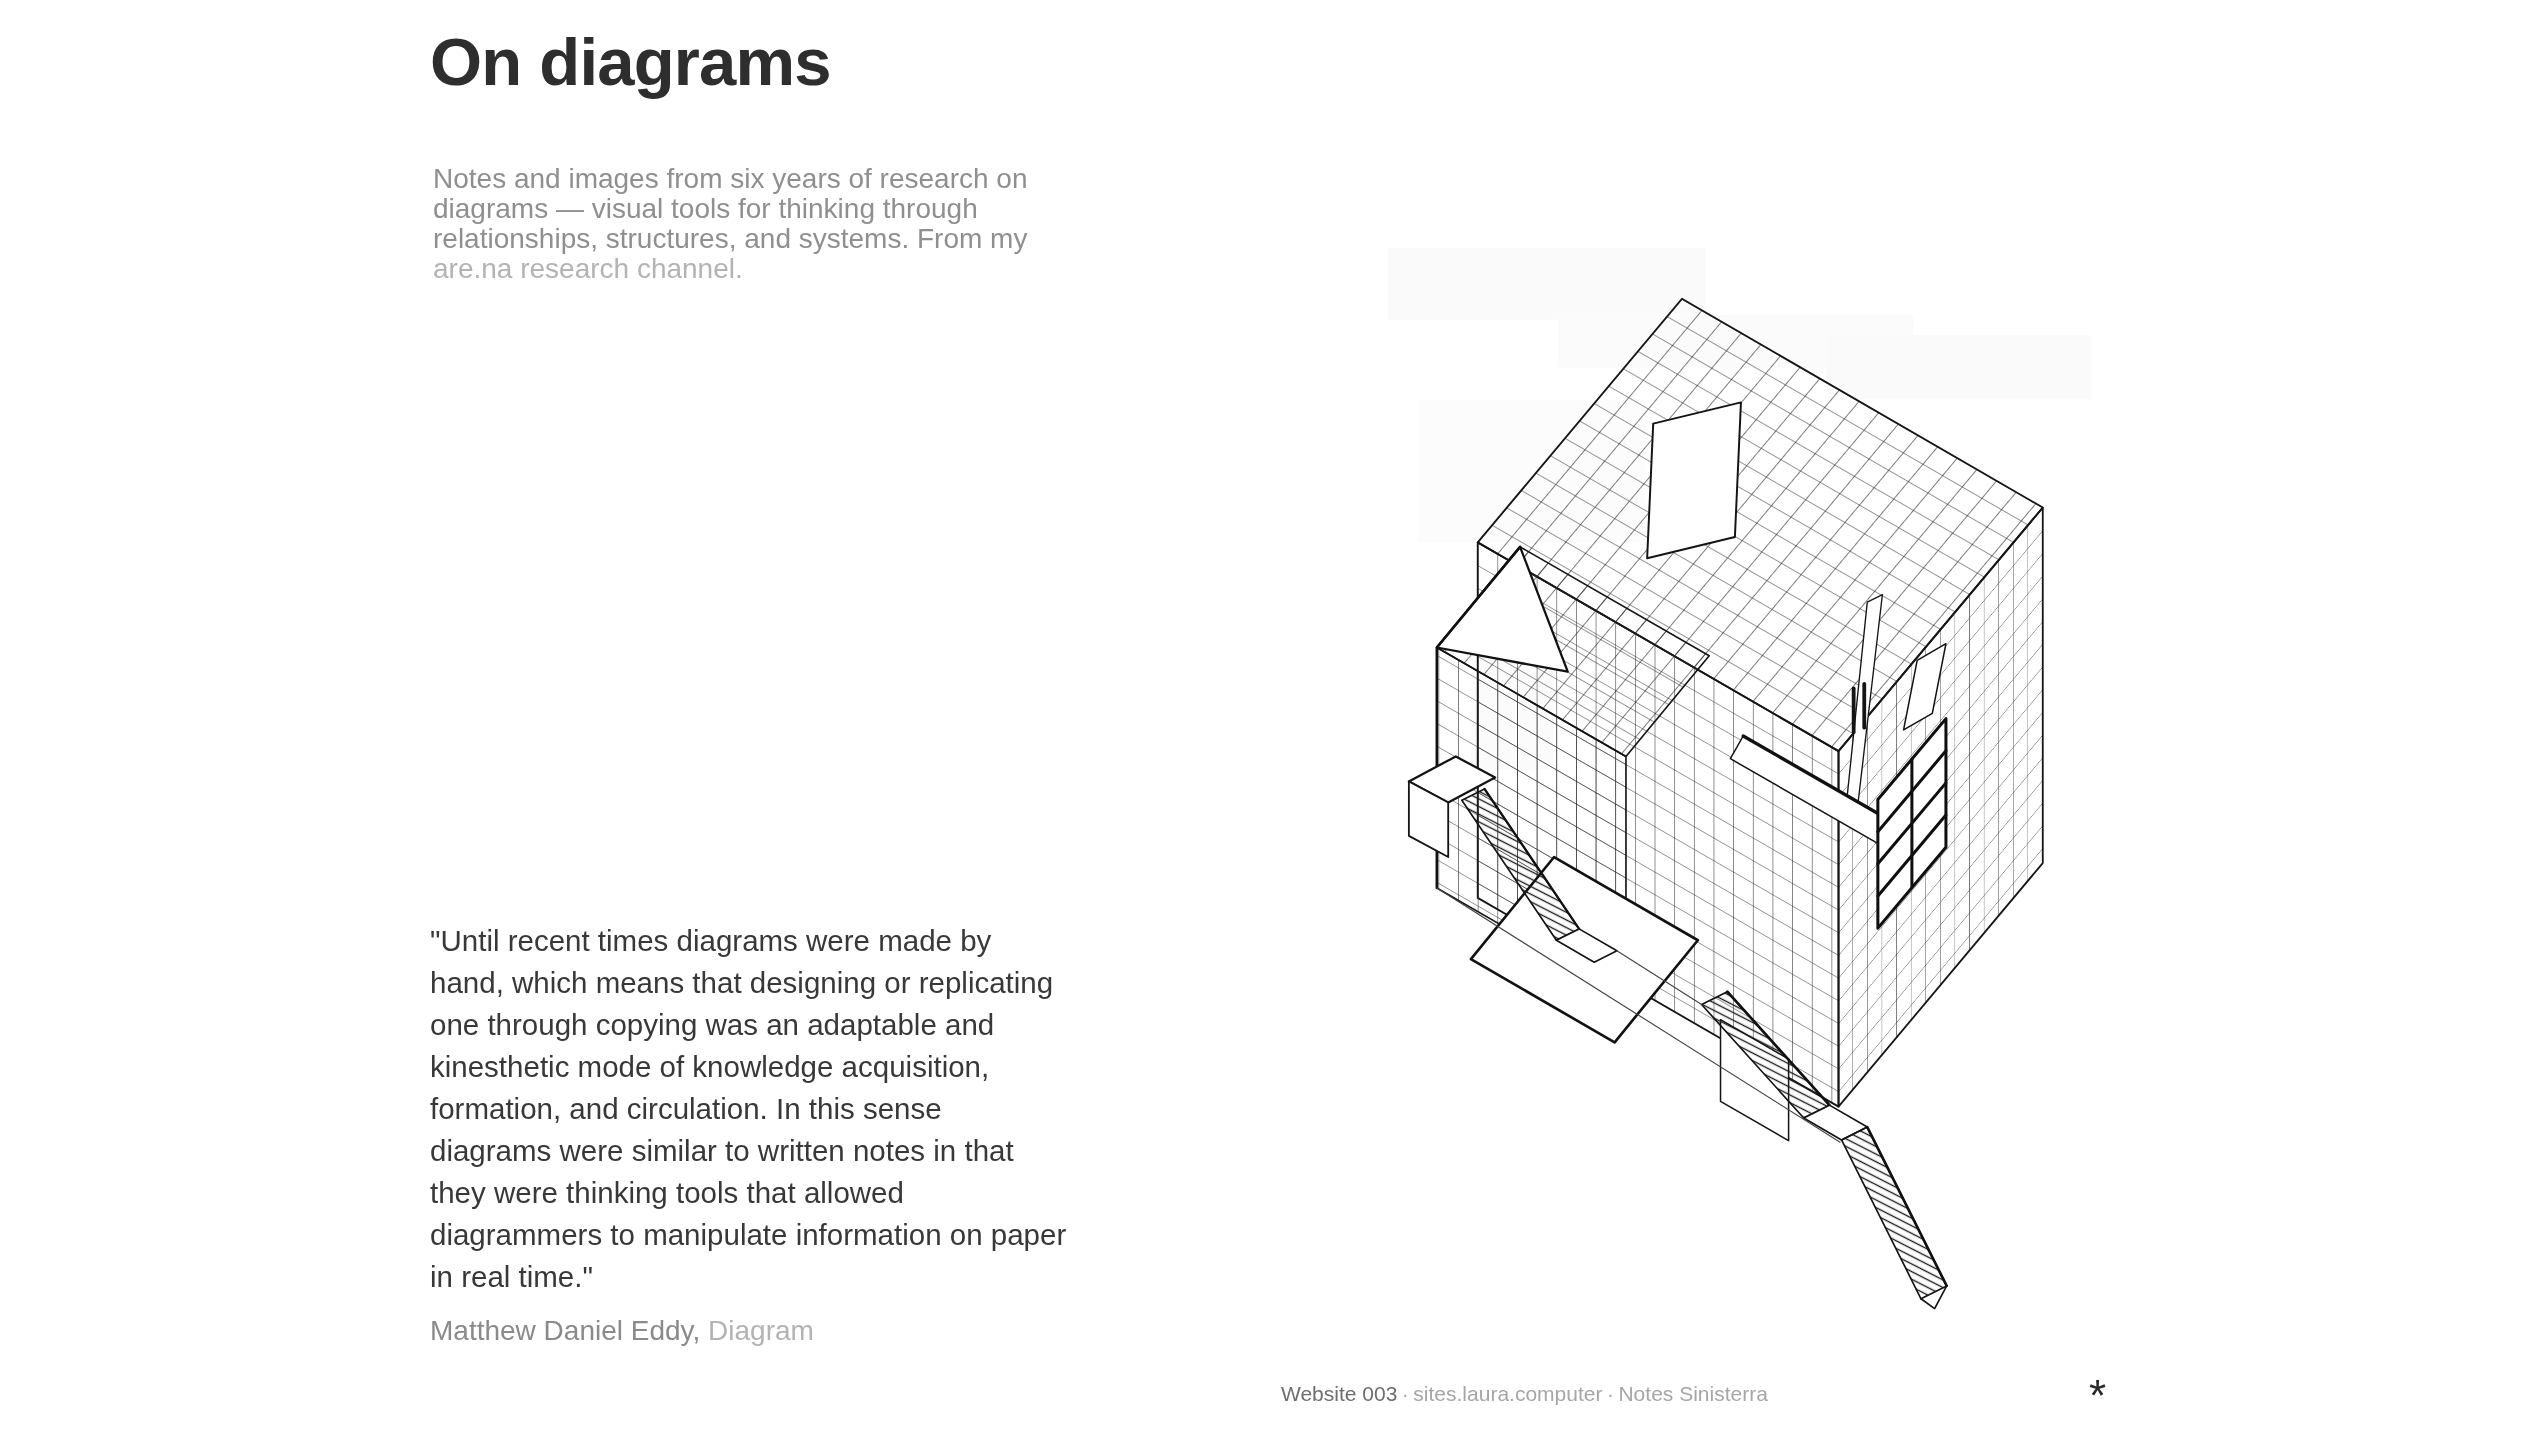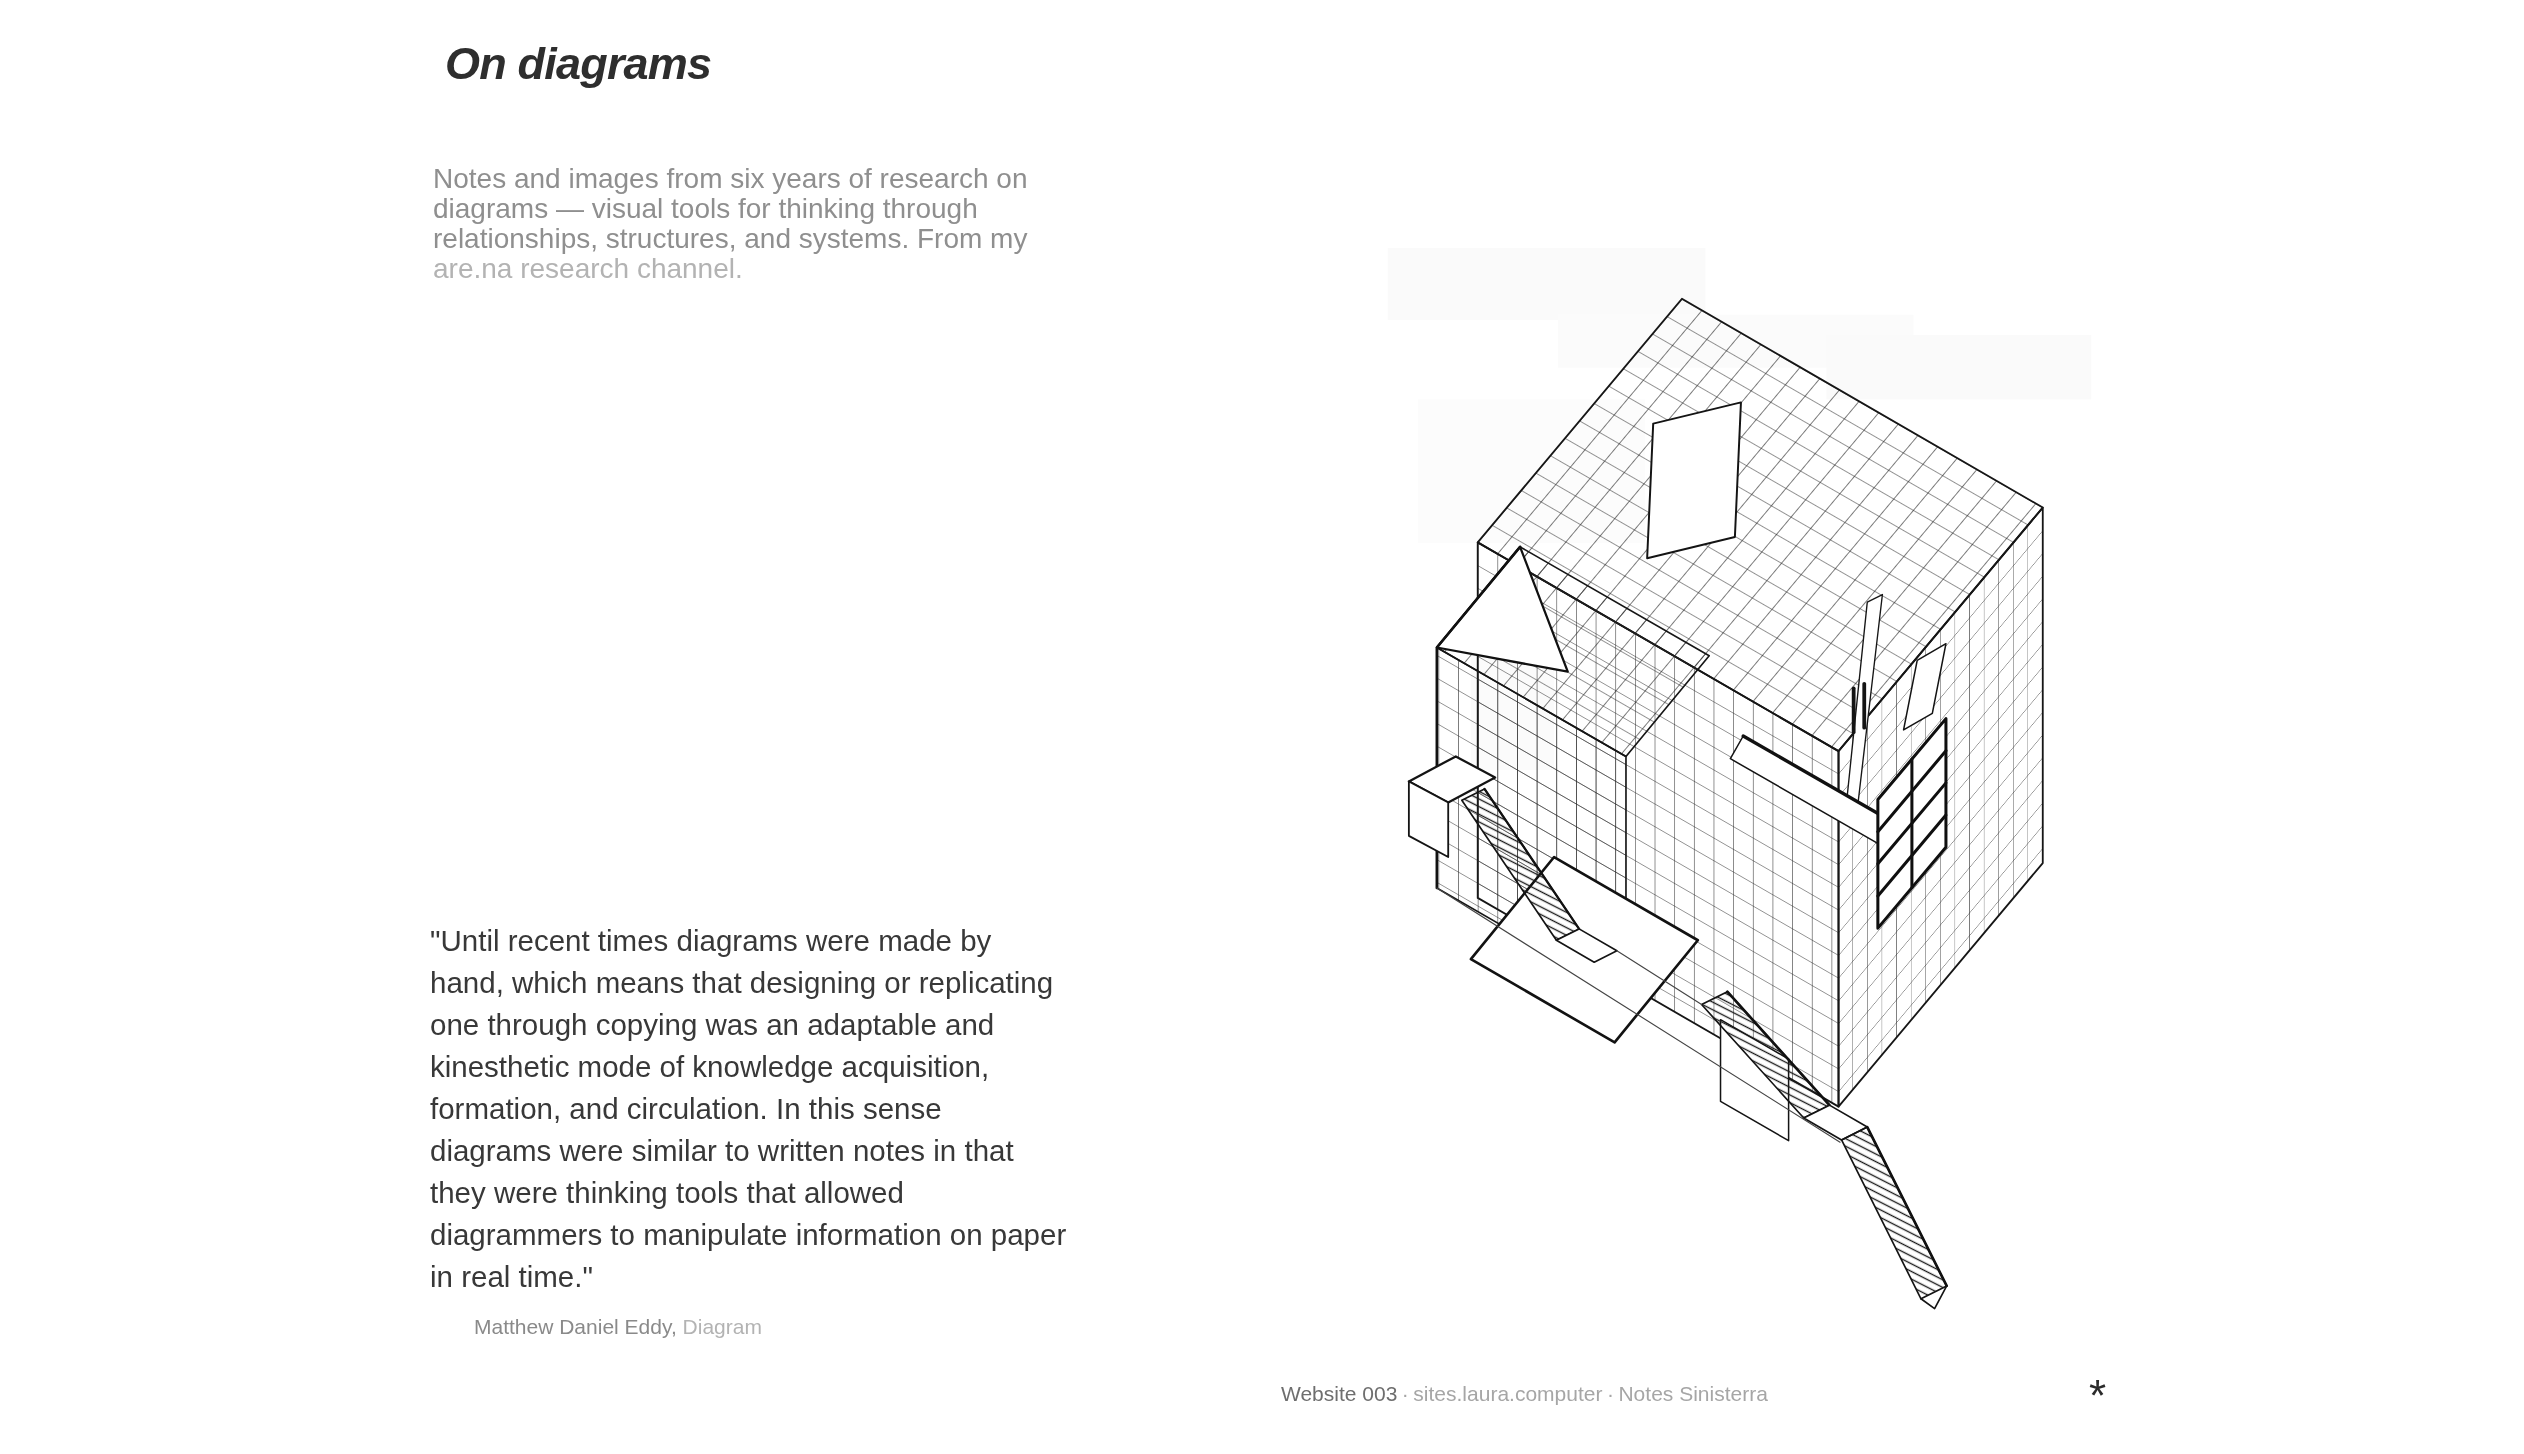--- a/index.html
+++ b/index.html
@@ -3,35 +3,35 @@
 <meta charset="utf-8">
 <style>
   html,body{margin:0;padding:0;}
   body{
     width:2525px;height:1455px;position:relative;background:#ffffff;
     font-family:"Liberation Sans","DejaVu Sans",sans-serif;
     overflow:hidden;
   }
   .page-title{
     position:absolute;left:430px;top:23px;
-    font-size:45px;font-weight:bold;color:#2e2e2e;letter-spacing:-0.8px;margin:15px;font-style:italic;
+    font-size:67px;font-weight:bold;color:#2e2e2e;letter-spacing:-0.8px;margin:0;
   }
   .intro{
     position:absolute;left:433px;top:136px;width:605px;
     font-size:28px;line-height:30px;color:#8f8f8f;
   }
   .intro a{color:#b3b3b3;text-decoration:none;}
   .intro .after-link{color:#b3b3b3;}
   .quote{
     position:absolute;left:430px;top:920px;width:640px;
     font-size:29.5px;line-height:42px;color:#383838;margin:0;
   }
   .attribution{
     position:absolute;left:430px;top:1315px;
-    font-size:21px;color:#8a8a8a;margin-left:44px;
+    font-size:28px;color:#8a8a8a;
   }
   .attribution .work-title{color:#b3b3b3;}
   .figure{
     position:absolute;left:1365px;top:248px;width:764px;height:1094px;
   }
   .figure svg{display:block;width:100%;height:100%;}
   .site-footer{
     position:absolute;left:1281px;top:1382px;
     font-size:21px;color:#a6a6a6;white-space:nowrap;
   }

